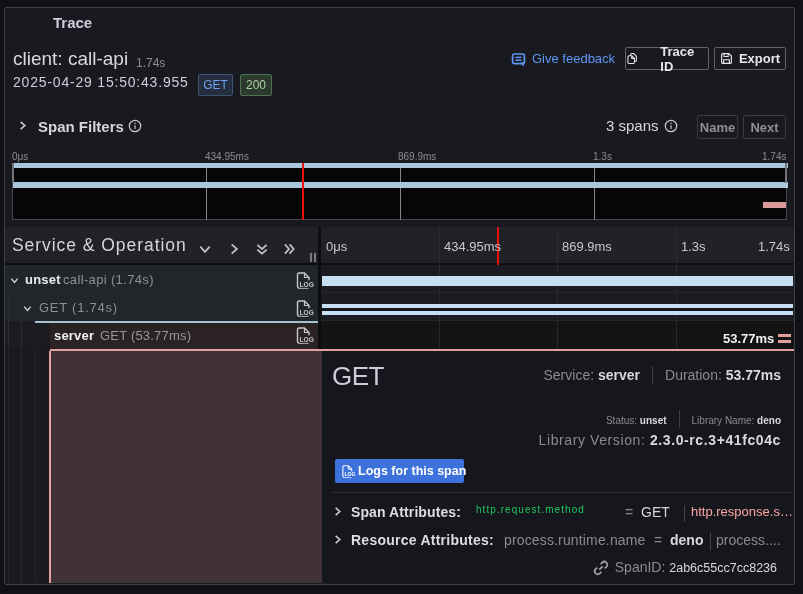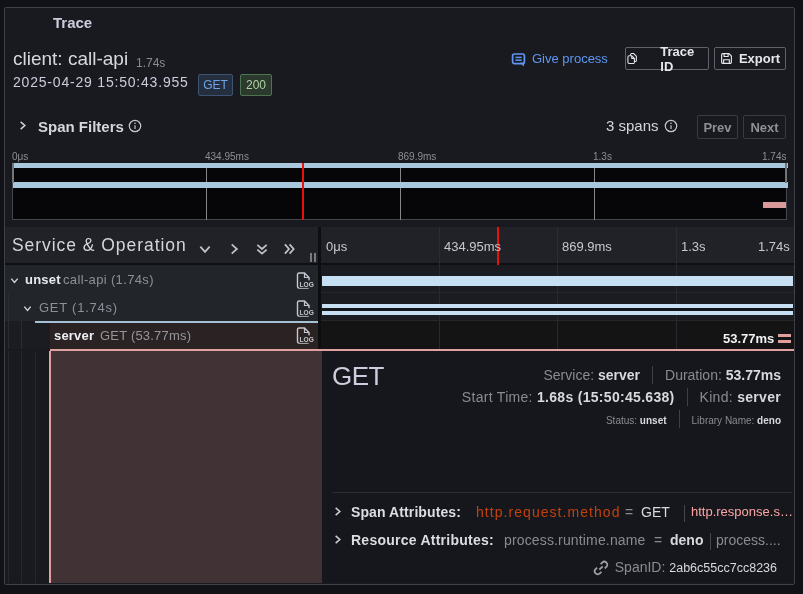--- a/index.html
+++ b/index.html
@@ -23,21 +23,21 @@
 <div class="abs" style="left:13px;top:74px;font-size:14px;letter-spacing:0.8px;color:#ccccdc;">2025-04-29 15:50:43.955</div>
 <div class="abs" style="left:198px;top:74px;width:35px;height:22px;background:#242e3e;border:1px solid #3e5272;border-radius:2px;color:#70a3ea;font-size:12px;display:flex;align-items:center;justify-content:center;">GET</div>
 <div class="abs" style="left:240px;top:74px;width:32px;height:22px;background:#2c3a2e;border:1px solid #4d7350;border-radius:2px;color:#aed2a0;font-size:12px;display:flex;align-items:center;justify-content:center;">200</div>
 
 <svg class="abs" style="left:511px;top:52px;" width="15" height="15" viewBox="0 0 15 15" fill="none" stroke="#5f96f3" stroke-width="1.7">
 <rect x="1.6" y="2" width="11.8" height="9.6" rx="1.8"></rect>
 <path d="M13 10.5 L13 14.4 L8.8 10.8 Z" fill="#5f96f3" stroke="none"></path>
 <line x1="4.4" y1="5.4" x2="10.6" y2="5.4" stroke-width="1.5"></line>
       <line x1="4.4" y1="8.2" x2="10.6" y2="8.2" stroke-width="1.5"></line>
 </svg>
-<div class="abs" style="left:532px;top:51px;font-size:13px;color:#5f96f3;">Give process</div>
+<div class="abs" style="left:532px;top:51px;font-size:13px;color:#5f96f3;">Give feedback</div>
 
 <div class="abs" style="left:625px;top:47px;width:84px;height:23px;border:1px solid #60616a;border-radius:2px;display:flex;align-items:center;justify-content:center;gap:22px;color:#e6e7eb;font-size:13px;font-weight:bold;">
 <svg width="13" height="13" viewBox="0 0 16 16" fill="none" stroke="#e6e7eb" stroke-width="1.4">
         <path d="M6 4 V3 a1.5 1.5 0 0 1 1.5-1.5 H10 L13.5 5 V10.5 a1.5 1.5 0 0 1-1.5 1.5 h-1"></path>
         <path d="M4 4.5 H7.5 L11 8 V13 a1.5 1.5 0 0 1-1.5 1.5 H4 a1.5 1.5 0 0 1-1.5-1.5 V6 A1.5 1.5 0 0 1 4 4.5 Z"></path>
         <path d="M7.5 4.7 V8 H10.8"></path>
       </svg>
 <span>Trace ID</span>
 </div>
 <div class="abs" style="left:714px;top:47px;width:72px;height:23px;border:1px solid #60616a;border-radius:2px;display:flex;align-items:center;justify-content:center;gap:6px;color:#e6e7eb;font-size:13px;font-weight:bold;">
@@ -58,21 +58,21 @@
       <line x1="7" y1="6.3" x2="7" y2="10"></line>
       <circle cx="7" cy="4.2" r="0.8" fill="#c7c8ce" stroke="none"></circle>
     </svg>
 
 <div class="abs" style="left:606px;top:117px;font-size:15px;font-weight:normal;color:#d5d6db;">3 spans</div>
 <svg class="abs" style="left:664px;top:119px;" width="14" height="14" viewBox="0 0 14 14" fill="none" stroke="#c7c8ce" stroke-width="1.2">
       <circle cx="7" cy="7" r="5.7"></circle>
       <line x1="7" y1="6.3" x2="7" y2="10"></line>
       <circle cx="7" cy="4.2" r="0.8" fill="#c7c8ce" stroke="none"></circle>
     </svg>
-<div class="abs" style="left:697px;top:115px;width:41px;height:24px;border:1px solid #3a3b41;border-radius:2px;color:#8e9096;font-size:13px;font-weight:bold;display:flex;align-items:center;justify-content:center;">Prev</div>
+<div class="abs" style="left:697px;top:115px;width:41px;height:24px;border:1px solid #3a3b41;border-radius:2px;color:#8e9096;font-size:13px;font-weight:bold;display:flex;align-items:center;justify-content:center;">Name</div>
 <div class="abs" style="left:743px;top:115px;width:43px;height:24px;border:1px solid #3a3b41;border-radius:2px;color:#8e9096;font-size:13px;font-weight:bold;display:flex;align-items:center;justify-content:center;">Next</div>
 
 <div class="abs" style="left:12px;top:151px;font-size:10px;color:#8c8d94;">0μs</div>
 <div class="abs" style="left:205px;top:151px;font-size:10px;color:#8c8d94;">434.95ms</div>
 <div class="abs" style="left:398px;top:151px;font-size:10px;color:#8c8d94;">869.9ms</div>
 <div class="abs" style="left:593px;top:151px;font-size:10px;color:#8c8d94;">1.3s</div>
 <div class="abs" style="left:762px;top:151px;font-size:10px;color:#8c8d94;">1.74s</div>
 
 <div class="abs" style="left:12px;top:163px;width:775px;height:57px;background:#060608;border-left:1px solid #46474c;border-right:1px solid #46474c;border-bottom:1px solid #46474c;">
   <div class="abs" style="left:193px;top:0;width:1px;height:57px;background:#85868a;"></div>
@@ -176,31 +176,40 @@
 
 <div class="abs" style="left:322px;top:350.5px;width:472px;height:232.5px;background:#16171c;"></div>
 <div class="abs" style="left:8px;top:350.5px;width:1px;height:232.5px;background:#26272b;"></div>
 <div class="abs" style="left:21px;top:350.5px;width:1px;height:232.5px;background:#26272b;"></div>
 <div class="abs" style="left:35px;top:350.5px;width:1px;height:232.5px;background:#26272b;"></div>
 <div class="abs" style="left:49px;top:350.5px;width:1.5px;height:232.5px;background:#e2a0a0;"></div>
 <div class="abs" style="left:50.5px;top:350.5px;width:271.5px;height:232.5px;background:#413236;"></div>
 
 <div class="abs" style="left:332px;top:361px;font-size:26px;letter-spacing:-0.5px;color:#ccccdc;">GET</div>
 <div class="abs" style="right:22px;top:366px;font-size:14px;white-space:nowrap;"><span class="lbl">Service: </span><span class="val">server</span><span class="vdiv"></span><span class="lbl">Duration: </span><span class="val">53.77ms</span></div>
-<div class="abs" style="right:22px;top:388px;font-size:14px;letter-spacing:0.3px;white-space:nowrap;"><span class="lbl">Start Time: </span><span class="val">1.68s (15:50:45.638)</span><span class="vdiv"></span><span class="lbl">Kind: </span><span class="val">server</span></div>
 <div class="abs" style="right:22px;top:410px;font-size:10px;white-space:nowrap;"><span class="lbl">Status: </span><span class="val">unset</span><span class="vdiv"></span><span class="lbl">Library Name: </span><span class="val">deno</span></div>
-
+<div class="abs" style="right:22px;top:432px;font-size:14px;letter-spacing:0.6px;white-space:nowrap;"><span class="lbl">Library Version: </span><span class="val">2.3.0-rc.3+41fc04c</span></div>
+
+<div class="abs" style="left:335px;top:459px;width:129px;height:24px;background:#3d71dc;border-radius:2px;display:flex;align-items:center;justify-content:flex-start;padding-left:6px;gap:4px;color:#fff;font-size:12.5px;font-weight:bold;white-space:nowrap;">
+<svg width="13" height="13" viewBox="0 0 17 17" fill="none" style="overflow:visible;flex-shrink:0;">
+        <path d="M4 1 H9.5 L14 5.5 V14.5 Q14 16 12.5 16 H4 Q2.5 16 2.5 14.5 V2.5 Q2.5 1 4 1 Z" stroke="#fff" stroke-width="1.4"></path>
+        <path d="M9.5 1.2 V5.5 H13.8" stroke="#fff" stroke-width="1.2"></path>
+        <rect x="4.2" y="8.3" width="12.8" height="7.6" fill="#3d71dc"></rect>
+        <text x="4.5" y="14.9" fill="#fff" font-size="6.6" font-weight="bold" font-family="Liberation Sans">LOG</text>
+      </svg>
+<span>Logs for this span</span>
+</div>
 
 <div class="abs" style="left:332px;top:492px;width:460px;height:1px;background:#2e2f35;"></div>
 
 <svg class="abs" style="left:332px;top:506px;" width="11" height="11" viewBox="0 0 12 12" fill="none" stroke="#cfd0d5" stroke-width="1.7">
       <path d="M4 2 L8.5 6 L4 10"></path>
     </svg>
 <div class="abs" style="left:351px;top:504px;font-size:14px;letter-spacing:0.1px;font-weight:bold;color:#dcdde1;">Span Attributes:</div>
-<div class="abs" style="left:476px;top:504px;font-size:14px;letter-spacing:1.05px;color:#c2410c;">http.request.method</div>
+<div class="abs" style="left:476px;top:504px;font-size:10px;letter-spacing:1.05px;color:#22c55e;">http.request.method</div>
 <div class="abs" style="left:625px;top:504px;font-size:14px;color:#8a8b92;">=</div>
 <div class="abs" style="left:641px;top:504px;font-size:14px;color:#d8d9dd;">GET</div>
 <div class="abs" style="left:684px;top:505px;width:1px;height:17px;background:#45464c;"></div>
 <div class="abs" style="left:691px;top:504px;font-size:13px;color:#fca5a5;white-space:nowrap;text-align:center;">http.response.s…</div>
 
 <svg class="abs" style="left:332px;top:534px;" width="11" height="11" viewBox="0 0 12 12" fill="none" stroke="#cfd0d5" stroke-width="1.7">
       <path d="M4 2 L8.5 6 L4 10"></path>
     </svg>
 <div class="abs" style="left:504px;top:532px;font-size:14px;letter-spacing:0.15px;color:#8a8b92;">process.runtime.name</div>
 <div class="abs" style="left:351px;top:532px;font-size:14px;letter-spacing:0.25px;font-weight:bold;color:#dcdde1;">Resource Attributes:</div>

